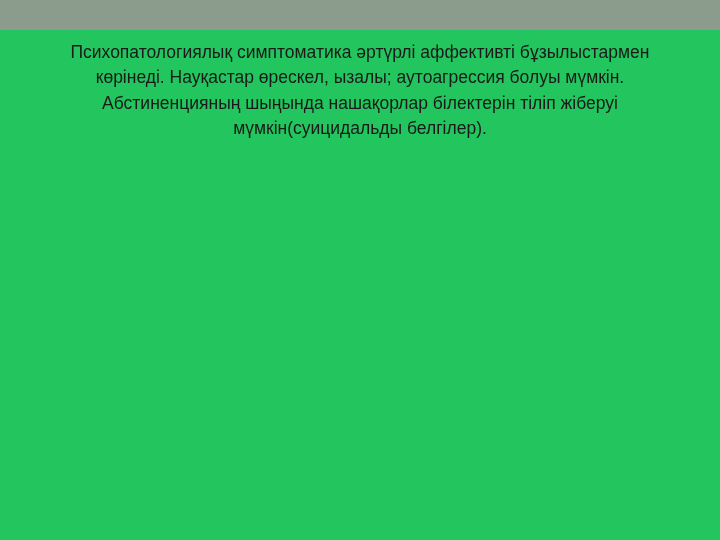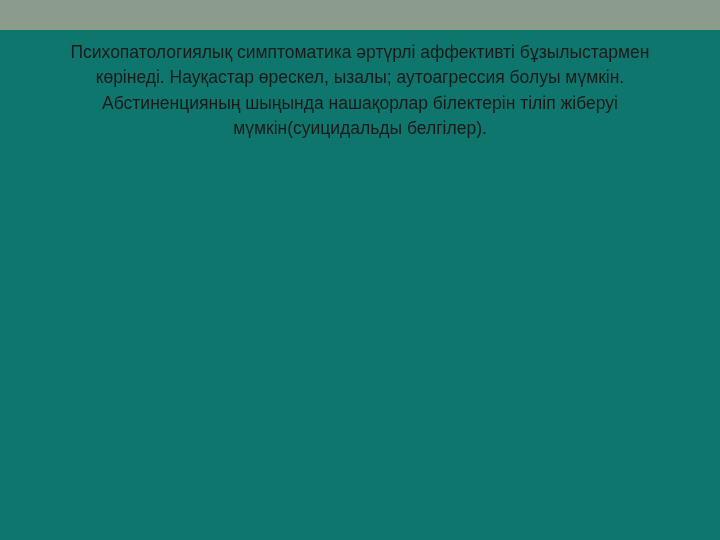--- a/index.html
+++ b/index.html
@@ -10,21 +10,21 @@
     width: 720px;
     height: 540px;
     background: #ffffff;
     font-family: "Liberation Sans", sans-serif;
     overflow: hidden;
   }
   .slide {
     position: relative;
     width: 720px;
     height: 540px;
-    background: #0f766e;
+    background: #22c55e;
     box-sizing: border-box;
   }
   .top-band {
     position: absolute;
     left: 0;
     top: 0;
     width: 720px;
     height: 30px;
     background: #8c9c8c;
   }

